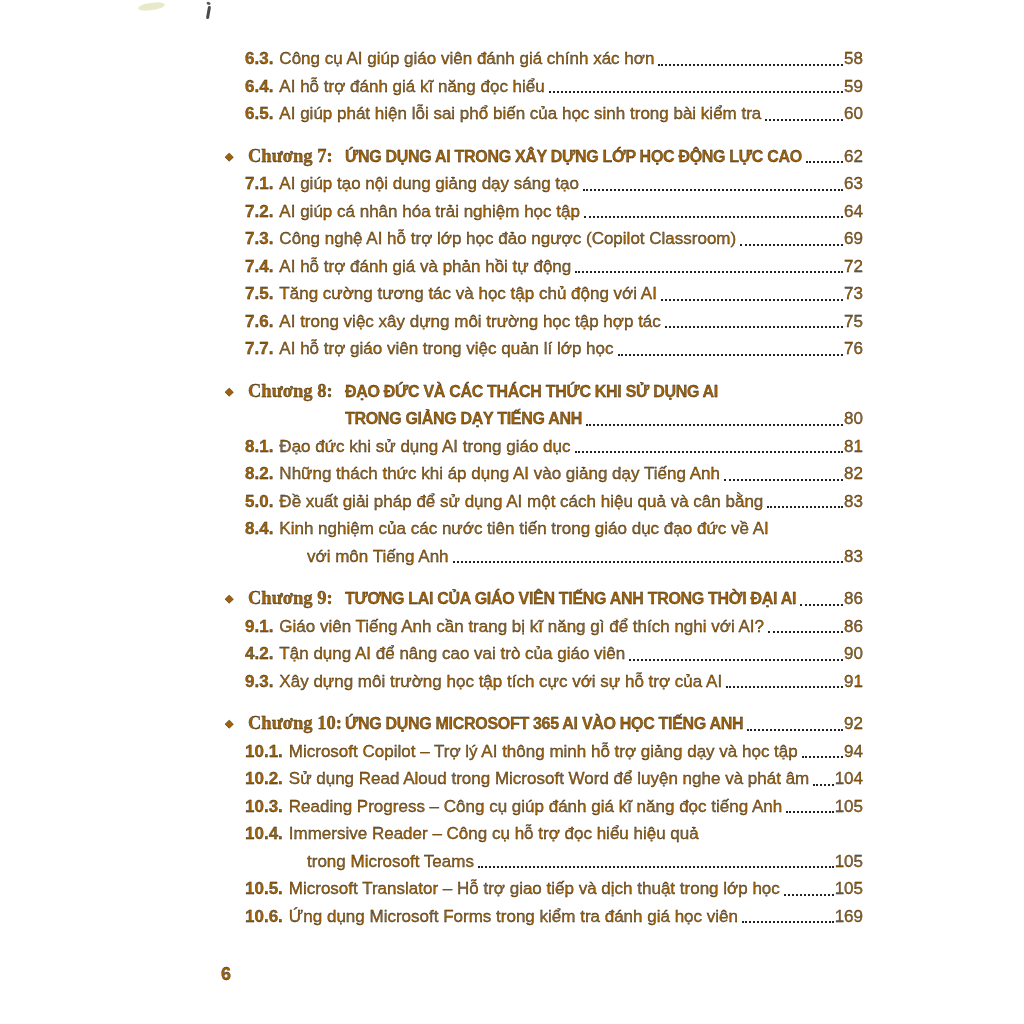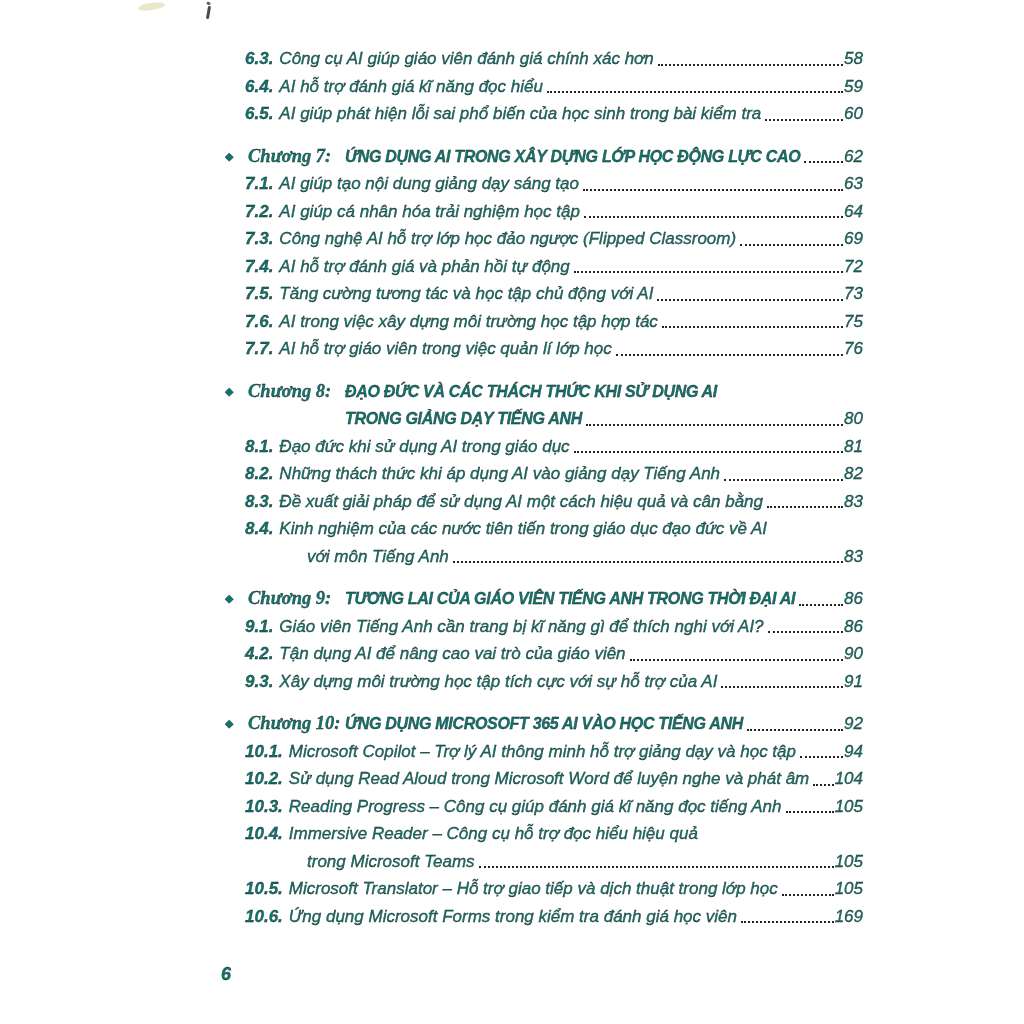--- a/index.html
+++ b/index.html
@@ -1,23 +1,22 @@
 <!DOCTYPE html>
 <html><head>
 <meta charset="utf-8">
 <style>
   html,body{margin:0;padding:0;background:#e9e9e9;}
   .page{
     position:relative;
     width:1024px;height:1024px;
     background:#ffffff;
     font-family:"Liberation Sans","DejaVu Sans",sans-serif;
-    color:#0f766e;
+    color:#a16207;
     overflow:hidden;
-    font-style:italic;
     -webkit-text-stroke:0.3px #1b1b1b;
   }
   .toc{position:absolute;left:225px;top:45px;width:638px;}
   .row{display:flex;align-items:baseline;height:27.5px;line-height:27.5px;font-size:17px;}
   .row .leader{
     flex:1 1 auto;min-width:14px;
     border-bottom:2.4px dotted #232323;
     align-self:flex-end;
     margin:0 1px 7px 4px;
     -webkit-text-stroke:0;
@@ -89,21 +88,21 @@
       <span class="pg">63</span>
     </div>
     <div class="row item">
       <span class="num">7.2.</span>
       <span class="txt">AI giúp cá nhân hóa trải nghiệm học tập</span>
       <span class="leader"></span>
       <span class="pg">64</span>
     </div>
     <div class="row item">
       <span class="num">7.3.</span>
-      <span class="txt">Công nghệ AI hỗ trợ lớp học đảo ngược (Flipped Classroom)</span>
+      <span class="txt">Công nghệ AI hỗ trợ lớp học đảo ngược (Copilot Classroom)</span>
       <span class="leader"></span>
       <span class="pg">69</span>
     </div>
     <div class="row item">
       <span class="num">7.4.</span>
       <span class="txt">AI hỗ trợ đánh giá và phản hồi tự động</span>
       <span class="leader"></span>
       <span class="pg">72</span>
     </div>
     <div class="row item">
@@ -141,21 +140,21 @@
       <span class="leader"></span>
       <span class="pg">81</span>
     </div>
     <div class="row item">
       <span class="num">8.2.</span>
       <span class="txt">Những thách thức khi áp dụng AI vào giảng dạy Tiếng Anh</span>
       <span class="leader"></span>
       <span class="pg">82</span>
     </div>
     <div class="row item">
-      <span class="num">8.3.</span>
+      <span class="num">5.0.</span>
       <span class="txt">Đề xuất giải pháp để sử dụng AI một cách hiệu quả và cân bằng</span>
       <span class="leader"></span>
       <span class="pg">83</span>
     </div>
     <div class="row item">
       <span class="num">8.4.</span>
       <span class="txt">Kinh nghiệm của các nước tiên tiến trong giáo dục đạo đức về AI</span>
     </div>
     <div class="row cont">
       <span class="txt">với môn Tiếng Anh</span>

